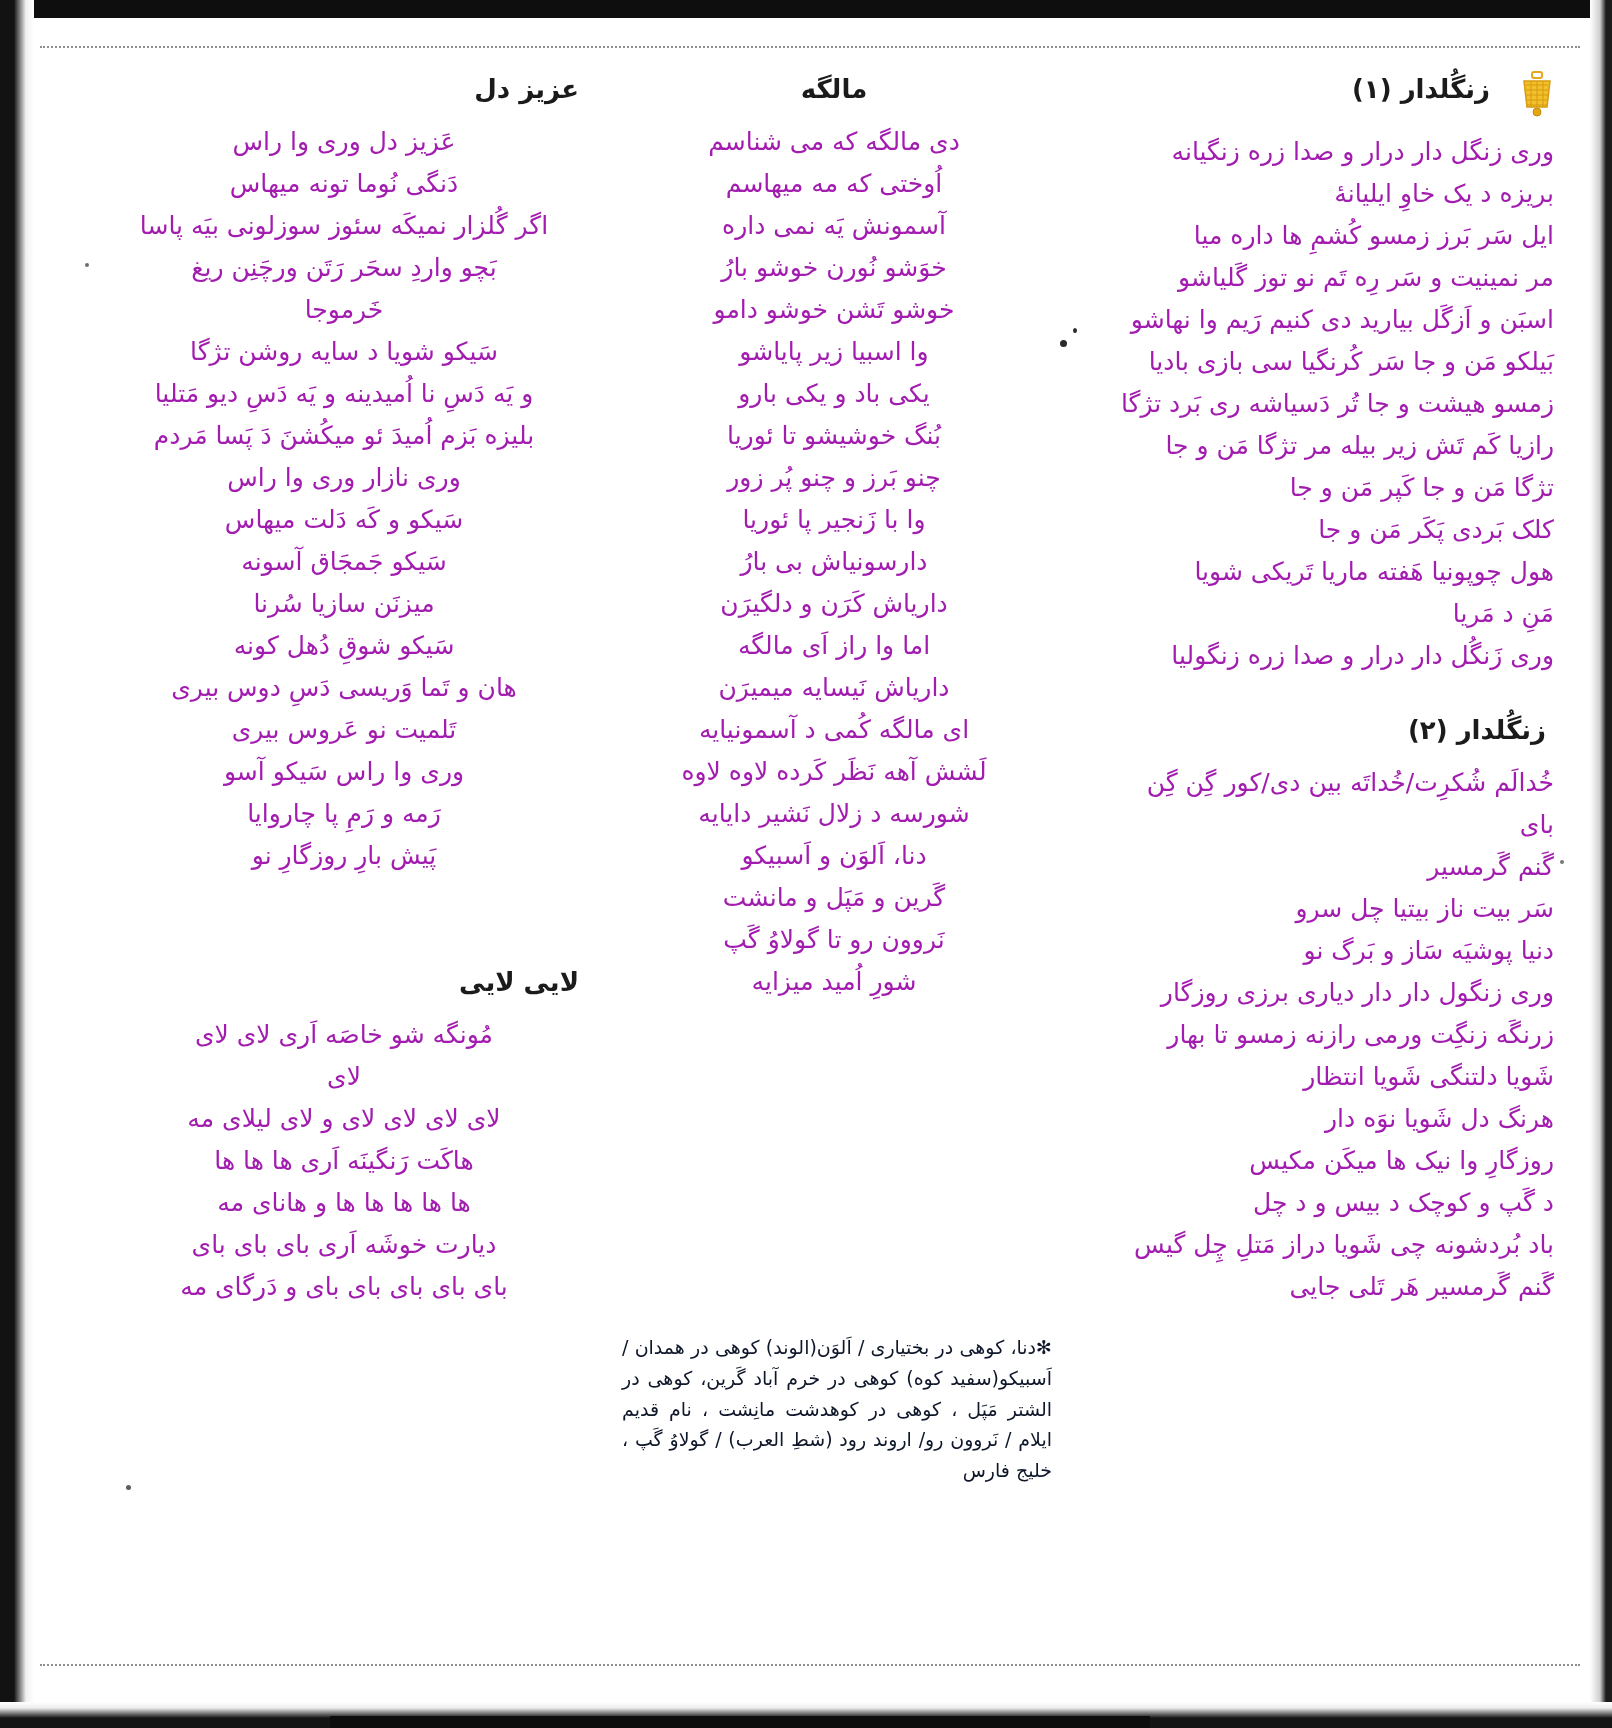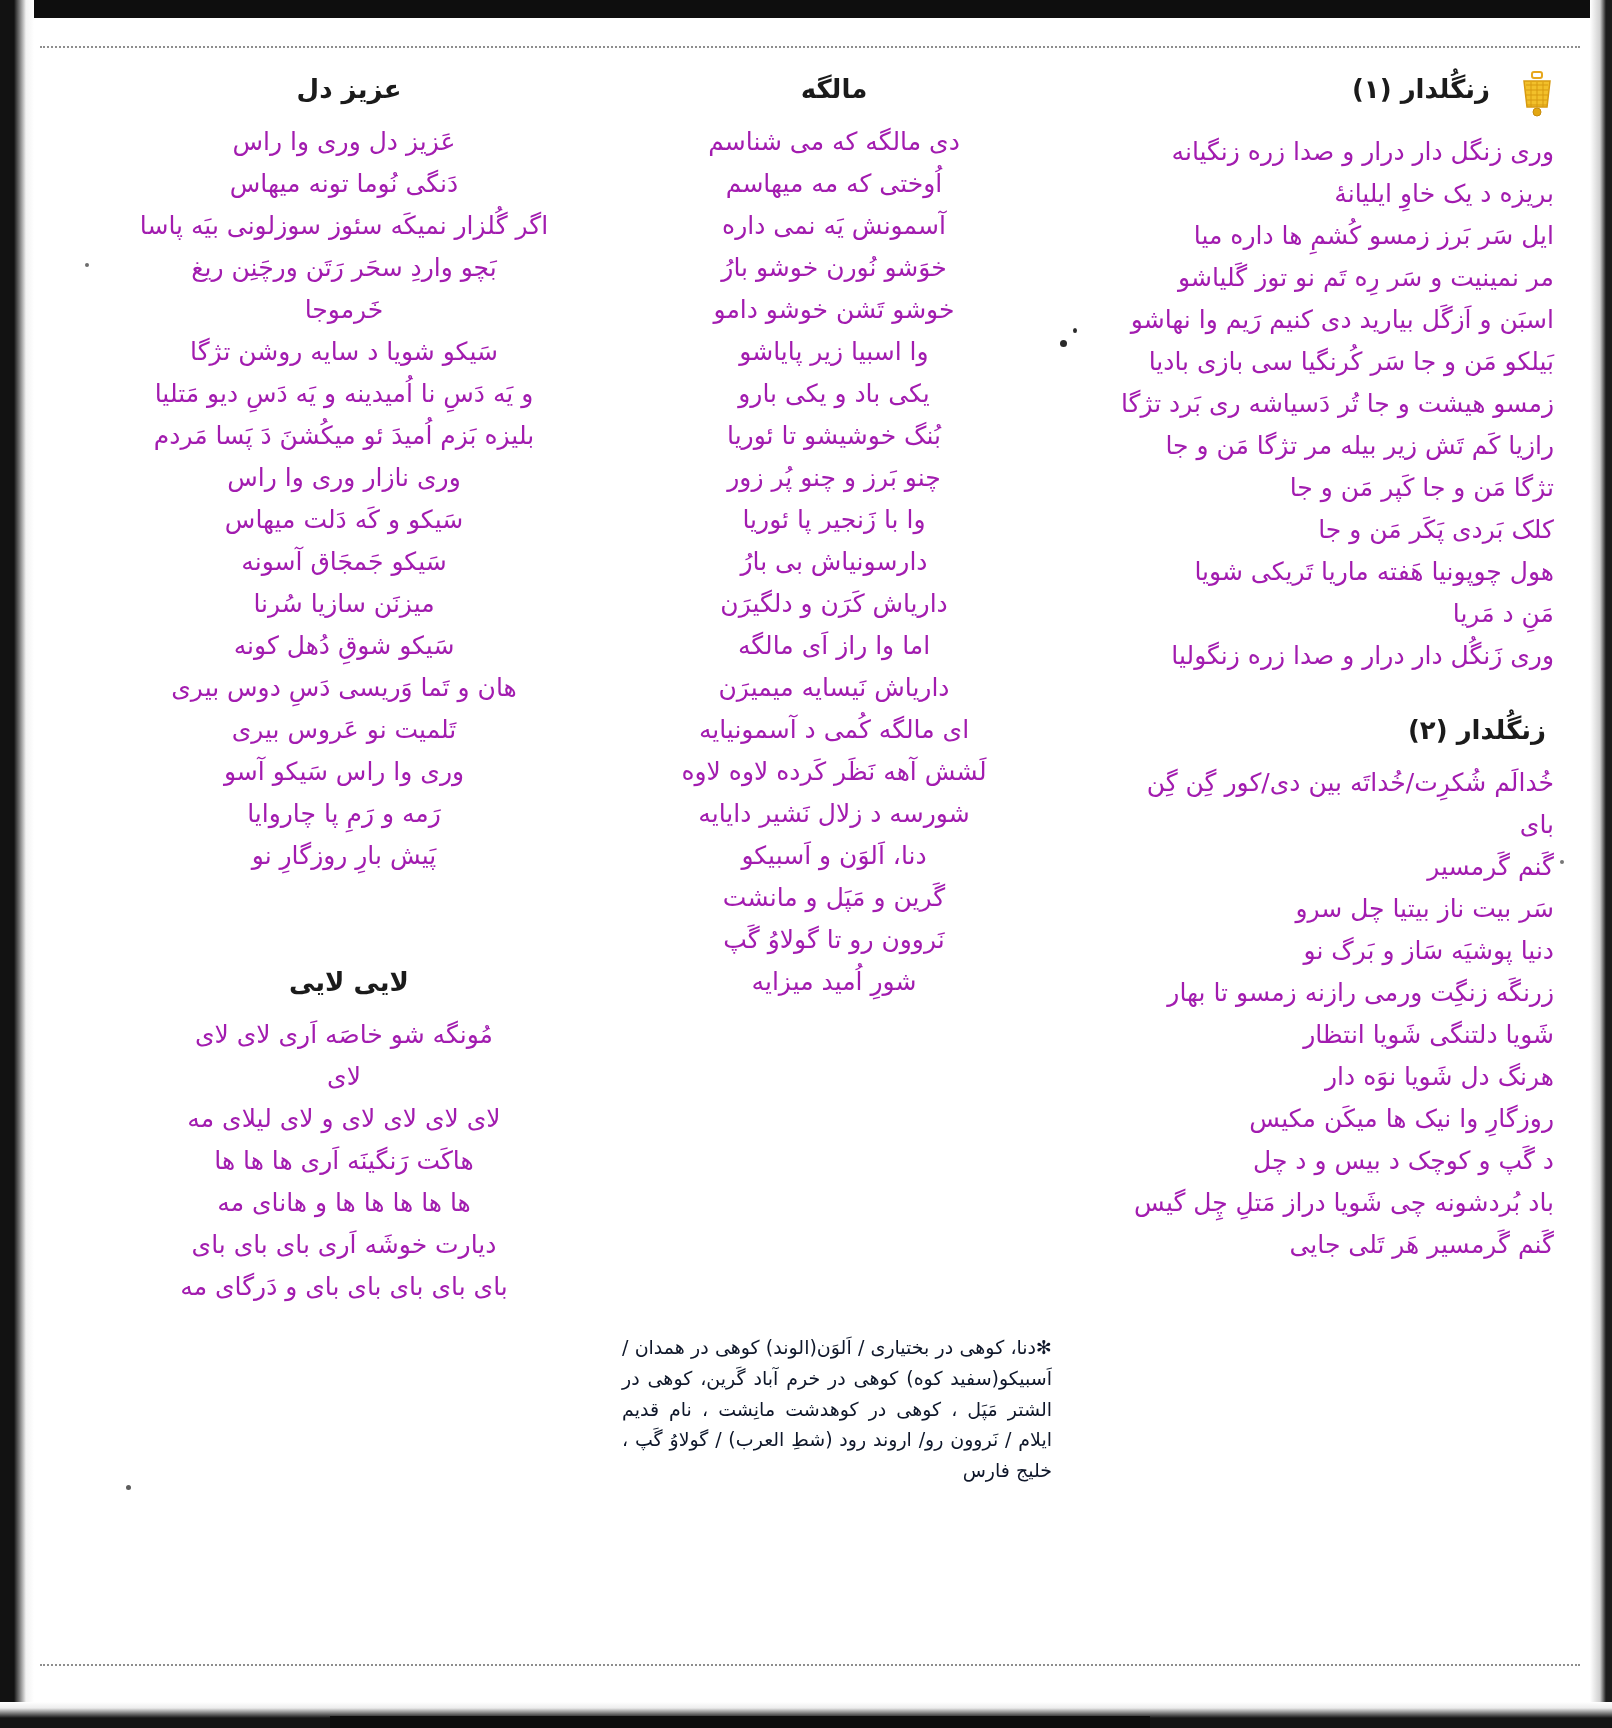--- a/index.html
+++ b/index.html
@@ -83,21 +83,21 @@
   .poem-title {
     font-size: 26px;
     font-weight: bold;
     line-height: 1.5;
     color: #1b1b1b;
     margin-bottom: 12px;
     text-align: center;
     letter-spacing: 0;
   }
   .poem-title.right-align { text-align: right; padding-right: 8px; }
-  .poem-title.left-align { text-align: center; padding-left: 10px; }
+  .poem-title.left-align { text-align: right; padding-left: 10px; }
 
   .title-row {
     display: flex;
     align-items: center;
     justify-content: flex-start;
     gap: 30px;
     margin-bottom: 10px;
   }
   .bell-icon {
     width: 34px;
@@ -196,20 +196,21 @@
       </div>
 
       <div class="poem" style="margin-top:34px;">
         <div class="poem-title right-align">زنگُلدار (۲)</div>
         <div class="lines ta-right poem-2-lines">
           <div class="line">خُدالَم شُکرِت/خُداتَه بین دی/کور گِن گِن</div>
           <div class="line">بای</div>
           <div class="line">گَنم گَرمسیر</div>
           <div class="line">سَر بیت ناز بیتیا چل سرو</div>
           <div class="line">دنیا پوشیَه سَاز و بَرگ نو</div>
+          <div class="line">وری زنگول دار دار دیاری برزی روزگار</div>
           <div class="line">زرنگَه زنگِت ورمی رازنه زمسو تا بهار</div>
           <div class="line">شَویا دلتنگی شَویا انتظار</div>
           <div class="line">هرنگ دل شَویا نوَه دار</div>
           <div class="line">روزگارِ وا نیک ها میکَن مکیس</div>
           <div class="line">د گَپ و کوچک د بیس و د چل</div>
           <div class="line">باد بُردشونه چی شَویا دراز مَتلِ چِل گیس</div>
           <div class="line">گَنم گَرمسیر هَر تَلی جایی</div>
         </div>
       </div>
 

